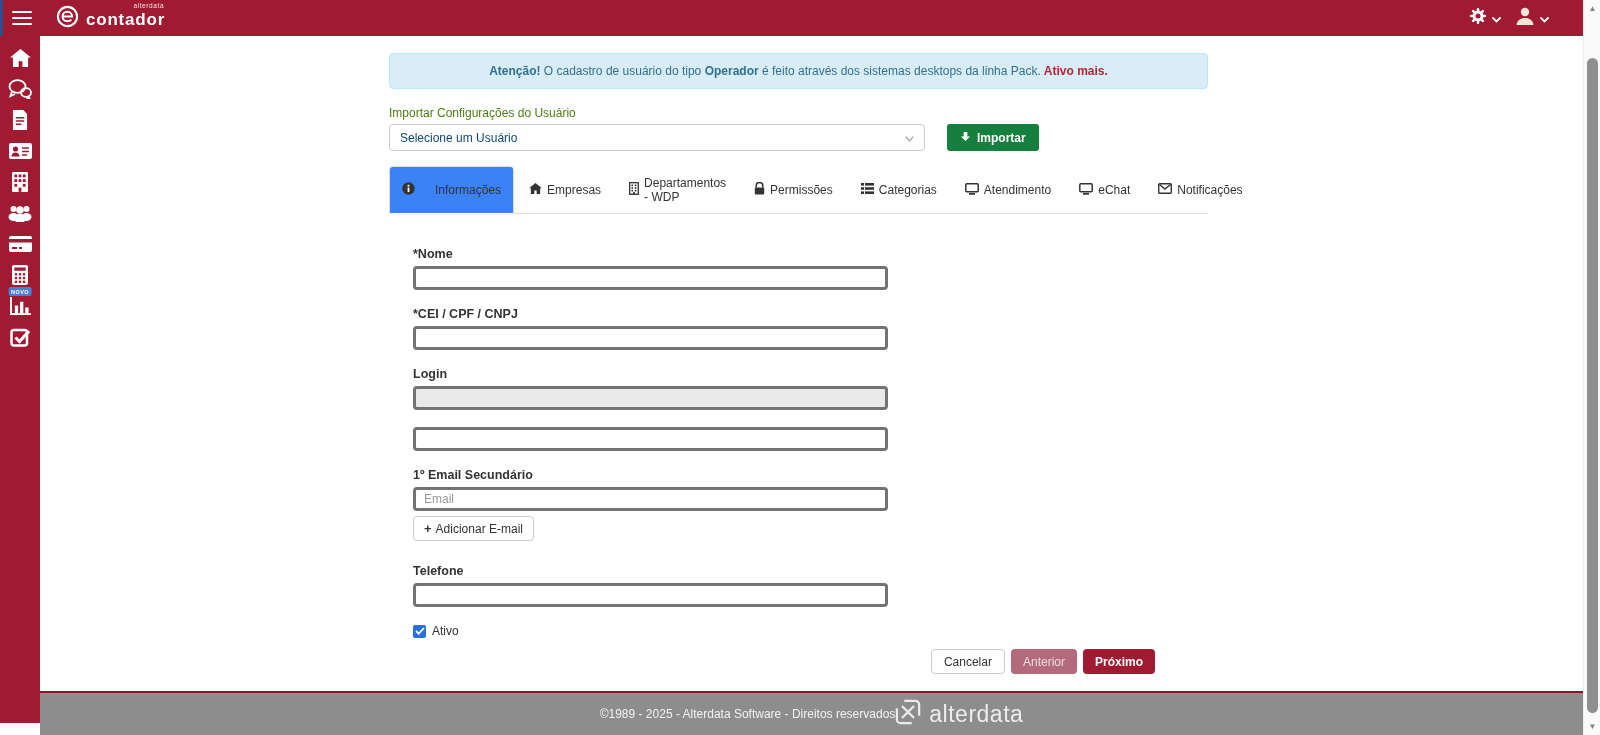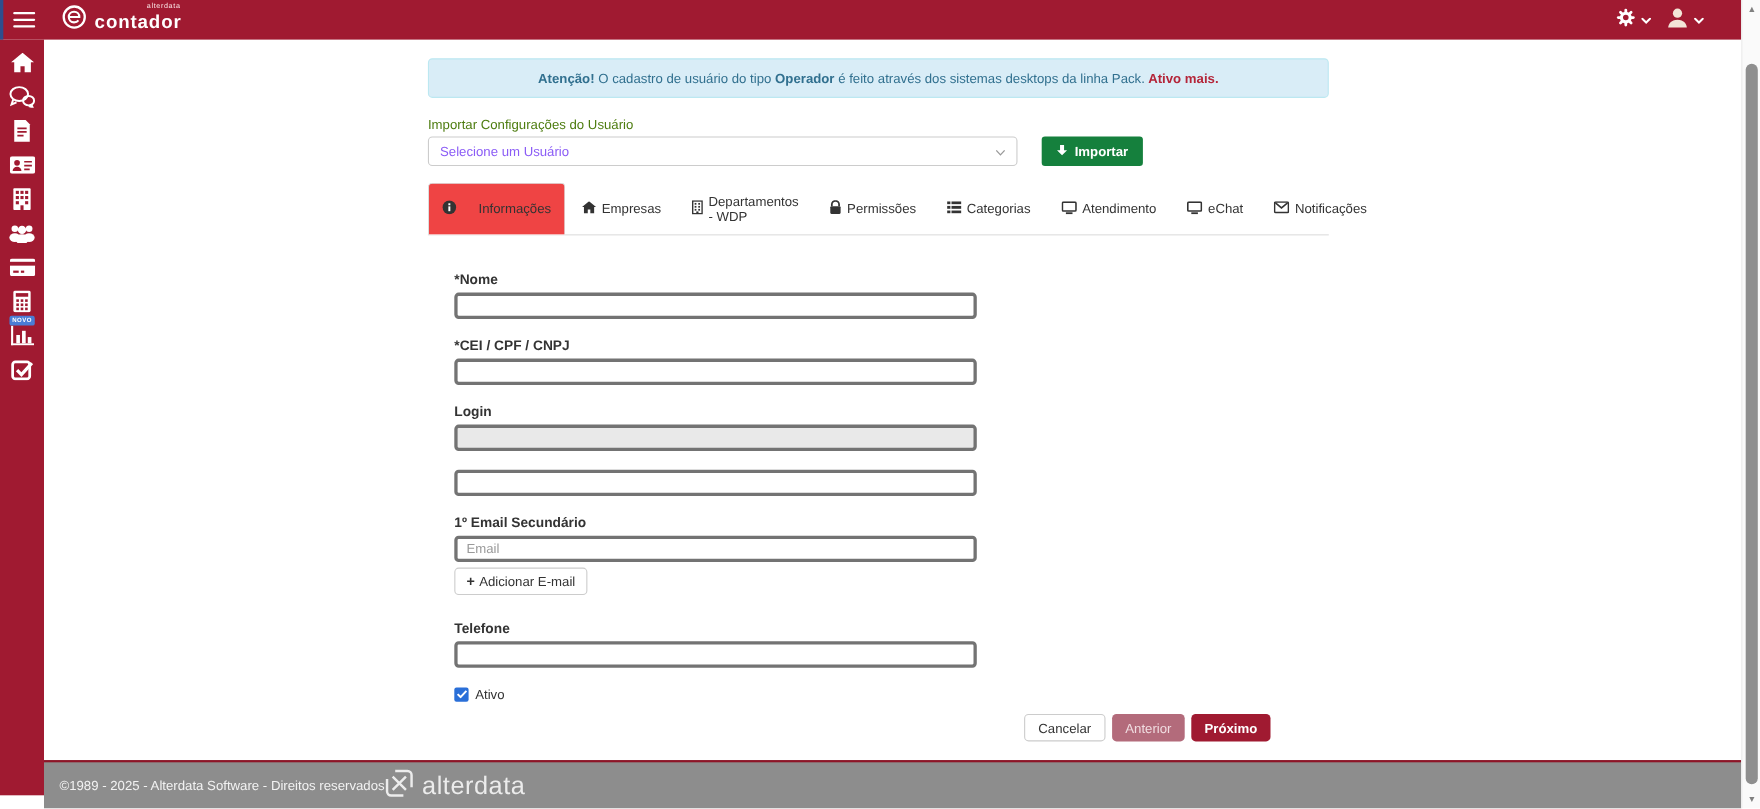--- a/index.html
+++ b/index.html
@@ -33,33 +33,33 @@
   .content { margin-left:349px; width:819px; padding-top:17px; }
 
   .alert { height:36px; background:#D9EDF7; border:1px solid #BCE8F1; border-radius:4px;
     display:flex; align-items:center; justify-content:center; font-size:12px; color:#31708F; }
   .alert b { font-weight:700; }
   .alert .alert-link { color:#B42539; font-weight:700; cursor:pointer; margin-left:3px; }
 
   .import-label { margin-top:17px; font-size:12px; color:#4d7c0f; }
   .import-row { margin-top:4px; display:flex; align-items:center; }
   .select-box { width:536px; height:27px; border:1px solid #ccc; border-radius:4px; background:#fff;
-    display:flex; align-items:center; padding:0 10px; font-size:12px; color:#8b5cf6; cursor:pointer; }
+    display:flex; align-items:center; padding:0 10px; font-size:12px; color:#0c4a6e; cursor:pointer; }
   .select-box .caret { margin-left:auto; }
   .btn { border:none; border-radius:3px; font-size:12px; cursor:pointer;
     display:inline-flex; align-items:center; justify-content:center;
     font-family:"Liberation Sans", sans-serif; }
   .btn-import { margin-left:22px; height:27px; padding:0 13px; background:#15803d; color:#fff; gap:6px; font-weight:600; }
 
   .tabs { margin-top:15px; display:flex; position:relative; }
   .tabs::after { content:''; position:absolute; left:0; right:0; bottom:0; height:1px; background:#ddd; }
   .tab { position:relative; z-index:1; display:flex; align-items:center; gap:5px;
     padding:9px 12px; font-size:12px; color:#333; cursor:pointer;
     border:1px solid transparent; border-radius:4px 4px 0 0; margin-right:2px; }
-  .tab.active { background:#ef4444; border-color:#ddd #ddd #fff;gap:20px; }
+  .tab.active { background:#3b82f6; border-color:#ddd #ddd #fff;gap:20px; }
 
   .form { margin-top:33px; padding-left:24px; }
   .fg { margin-bottom:17px; }
   .fg label { display:block; font-weight:bold; font-size:12.5px; color:#333; margin-bottom:5px; }
   .fg input[type=text] { width:475px; height:24px; border:3px solid #737373; border-radius:4px;
     padding:0 8px; font-size:12px; color:#333; font-family:"Liberation Sans", sans-serif; }
   .fg input::placeholder { color:#9a9a9a; }
   .fg input:disabled { background:#e9e9e9; }
   .help { font-style:italic; color:#999; font-size:11px; margin:5px 0 0 6px; }
   .btn-add { margin-top:5px; height:25px; padding:0 10px; background:#fff; border:1px solid #ccc;
@@ -72,21 +72,21 @@
   .ativo-label { font-size:12px; color:#333; }
 
   .actions { margin-top:11px; display:flex; justify-content:flex-end; padding-right:53px; gap:6px; }
   .btn-cancel { height:25px; padding:0 12px; background:#fff; border:1px solid #ccc; color:#333; border-radius:4px; }
   .btn-prev { height:25px; padding:0 12px; background:#B36B7B; color:#F0DCE0; border-radius:4px; cursor:default; }
   .btn-next { height:25px; padding:0 12px; background:#A01A31; color:#fff; border-radius:4px; font-weight:600; }
 
   
   .footer { position:absolute; left:40px; top:691px; width:1543px; height:44px;
     border-top:2px solid #8E1427; background:#8D8D8D; display:flex; align-items:center;
-    justify-content:flex-start; padding:0 14px; z-index:3; }
+    justify-content:center; padding:0 14px; z-index:3; }
   .footer-text { font-size:12px; color:#f2f2f2; }
   .footer-brand { display:flex; align-items:center; gap:8px; }
   .footer-brand-name { font-size:23px; color:#ececec; letter-spacing:.5px; }
 
   
   .scrollbar { position:absolute; right:0; top:0; width:17px; height:735px; background:#FAFAFA;
     border-left:1px solid #ececec; z-index:10; }
   .scroll-arrow { position:absolute; left:0; width:17px; text-align:center; font-size:8px; color:#808080; cursor:pointer; }
   .scroll-up { top:4px; } .scroll-down { bottom:4px; }
   .scroll-thumb { position:absolute; left:3px; top:58px; width:11px; height:655px;

